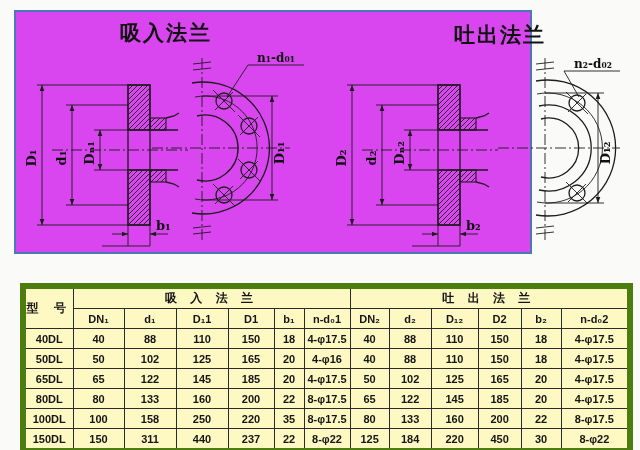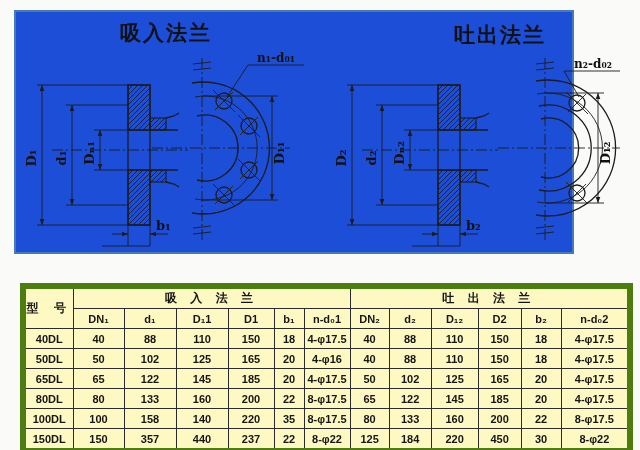--- a/index.html
+++ b/index.html
@@ -5,23 +5,23 @@
   html,body{margin:0;padding:0;}
   body{
     width:640px;height:450px;
     background:#fafaf8;
     font-family:"Liberation Sans",sans-serif;
     position:relative;
     overflow:hidden;
   }
   .diagram-box{
     position:absolute;left:14px;top:10px;
-    width:560px;height:244px;
+    width:518px;height:244px;
     border:2px solid #4a7ab5;
-    background:#1d4ed8;
+    background:#d946ef;
     box-sizing:border-box;
   }
   .diagram-box svg{display:block;}
 
   
   .obj{stroke:#1c1c1c;stroke-width:1.3;fill:none;}
   .thin{stroke:#1c1c1c;stroke-width:0.9;fill:none;}
   .cl{stroke:#1c1c1c;stroke-width:0.9;fill:none;stroke-dasharray:11 3 2 3;}
   .hatched{fill:url(#hatch);stroke:#1c1c1c;stroke-width:1.1;}
   .dimlabel{
@@ -313,35 +313,35 @@
         <td>122</td>
         <td>145</td>
         <td>185</td>
         <td>20</td>
         <td>4-φ17.5</td>
       </tr>
       <tr>
         <td>100DL</td>
         <td>100</td>
         <td>158</td>
-        <td>140</td>
+        <td>250</td>
         <td>220</td>
         <td>35</td>
         <td>8-φ17.5</td>
         <td>80</td>
         <td>133</td>
         <td>160</td>
         <td>200</td>
         <td>22</td>
         <td>8-φ17.5</td>
       </tr>
       <tr>
         <td>150DL</td>
         <td>150</td>
-        <td>357</td>
+        <td>311</td>
         <td>440</td>
         <td>237</td>
         <td>22</td>
         <td>8-φ22</td>
         <td>125</td>
         <td>184</td>
         <td>220</td>
         <td>450</td>
         <td>30</td>
         <td>8-φ22</td>

